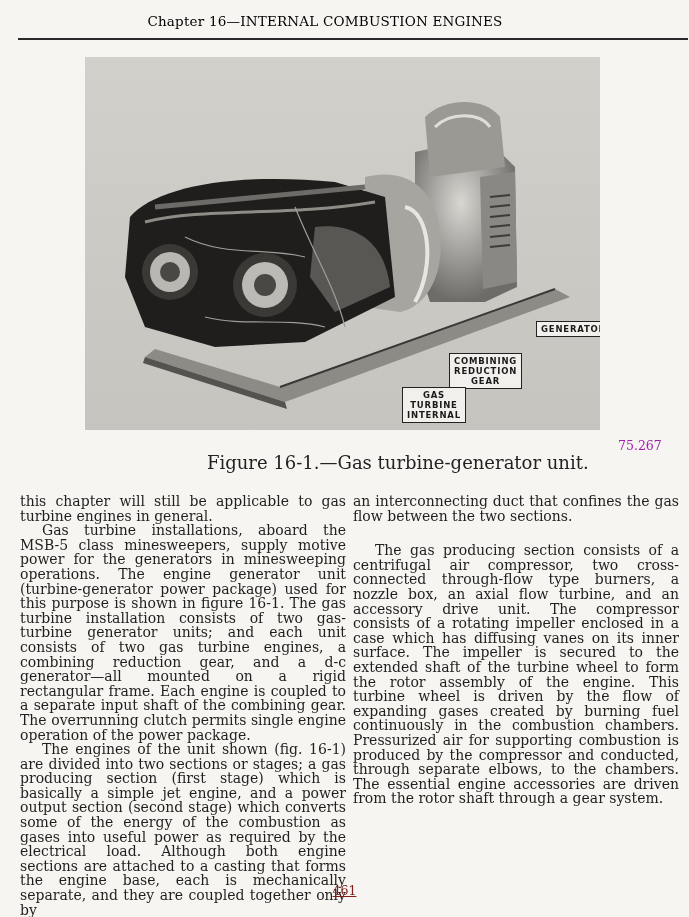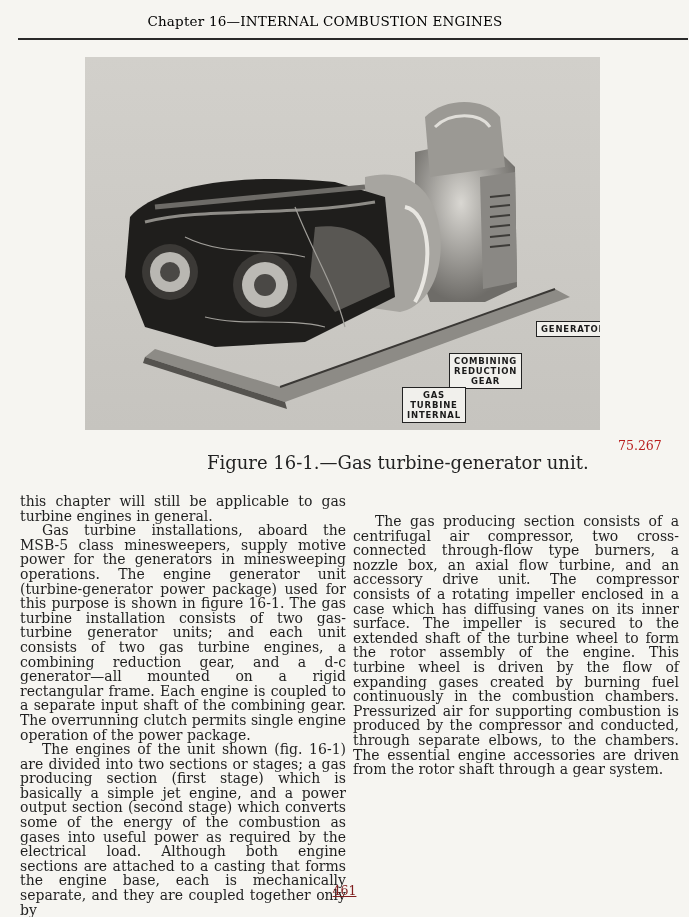--- a/index.html
+++ b/index.html
@@ -26,21 +26,21 @@
     }
     .figure svg { position: absolute; left: 0; top: 0; }
     .callout {
       position: absolute; background: #f1f0ec; border: 1.5px solid #222;
       font-family: "DejaVu Sans", "Liberation Sans", sans-serif;
       font-size: 8.5px; font-weight: bold; letter-spacing: 0.8px;
       text-align: center; line-height: 10px; padding: 2px 4px; color: #1a1a1a;
     }
     .callout span { display: block; }
     .fig-number {
-      position: absolute; left: 618px; top: 438px; font-size: 12.5px; color: #b91c1c;
+      position: absolute; left: 618px; top: 438px; font-size: 12.5px; color: #a21caf;
     }
     .fig-caption {
       position: absolute; left: 207px; top: 452px; font-size: 18px; color: #222;
     }
     .col {
       position: absolute; top: 494px; width: 326px;
       font-size: 14px; line-height: 14.6px; text-align: justify;
       color: #1f1f1f;
     }
     .col-left { left: 20px; }
@@ -132,18 +132,19 @@
   <div class="fig-number">75.267</div>
   <div class="fig-caption">Figure 16-1.—Gas turbine-generator unit.</div>
 
   <div class="col col-left">
     <p>this chapter will still be applicable to gas turbine engines in general.</p>
     <p class="indent">Gas turbine installations, aboard the MSB-5 class minesweepers, supply motive power for the generators in minesweeping operations. The engine generator unit (turbine-generator power package) used for this purpose is shown in figure 16-1. The gas turbine installation consists of two gas-turbine generator units; and each unit consists of two gas turbine engines, a combining reduction gear, and a d-c generator—all mounted on a rigid rectangular frame. Each engine is coupled to a separate input shaft of the combining gear. The overrunning clutch permits single engine operation of the power package.</p>
     <p class="indent">The engines of the unit shown (fig. 16-1) are divided into two sections or stages; a gas producing section (first stage) which is basically a simple jet engine, and a power output section (second stage) which converts some of the energy of the combustion as gases into useful power as required by the electrical load. Although both engine sections are attached to a casting that forms the engine base, each is mechanically separate, and they are coupled together only by</p>
   </div>
 
   <div class="col col-right">
+    <p>an interconnecting duct that confines the gas flow between the two sections.</p>
     <p class="indent gap">The gas producing section consists of a centrifugal air compressor, two cross-connected through-flow type burners, a nozzle box, an axial flow turbine, and an accessory drive unit. The compressor consists of a rotating impeller enclosed in a case which has diffusing vanes on its inner surface. The impeller is secured to the extended shaft of the turbine wheel to form the rotor assembly of the engine. This turbine wheel is driven by the flow of expanding gases created by burning fuel continuously in the combustion chambers. Pressurized air for supporting combustion is produced by the compressor and conducted, through separate elbows, to the chambers. The essential engine accessories are driven from the rotor shaft through a gear system.</p>
   </div>
 
   <div class="page-number">461</div>
 
 </div>
 
 </body></html>

